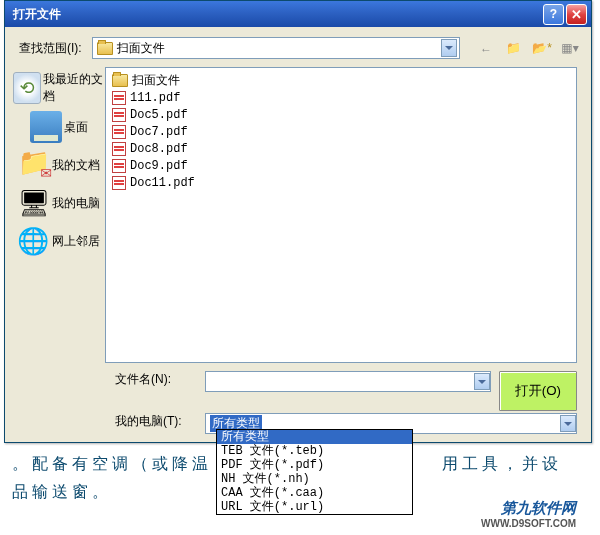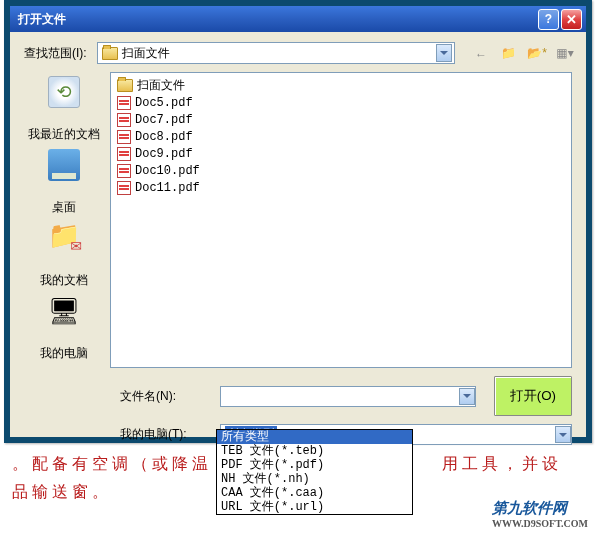--- a/index.html
+++ b/index.html
@@ -1,19 +1,19 @@
 <!DOCTYPE html>
 <html><head>
 <meta charset="utf-8">
 <style>
 * { box-sizing: border-box; margin: 0; padding: 0; }
 body { font-family: "SimSun", "宋体", sans-serif; font-size: 12px; background: #fff; width: 600px; height: 535px; position: relative; overflow: hidden; }
 
 
-.dialog { position: absolute; left: 4px; top: 0; width: 588px; height: 443px; background: #ece9d8; border: 6px solid #0c4a6e; box-shadow: 1px 1px 2px rgba(0,0,0,0.3); }
+.dialog { position: absolute; left: 4px; top: 0; width: 588px; height: 443px; background: #ece9d8; border: 1px solid #0c4a6e; box-shadow: 1px 1px 2px rgba(0,0,0,0.3); }
 .titlebar { height: 26px; background: linear-gradient(to bottom, #3b77dd 0%, #2b5fc0 50%, #1a4aa8 100%); display: flex; align-items: center; padding: 0 4px 0 8px; color: #fff; font-weight: bold; font-size: 12px; }
 .titlebar .title { flex: 1; }
 .tb-btn { width: 21px; height: 21px; margin-left: 2px; border-radius: 3px; display: flex; align-items: center; justify-content: center; font-family: sans-serif; font-weight: bold; font-size: 12px; cursor: pointer; }
 .help-btn { background: linear-gradient(to bottom, #7aa5e7, #3b77dd); border: 1px solid #fff; color: #fff; }
 .close-btn { background: linear-gradient(to bottom, #f5a0a0, #e04343 50%, #c42020); border: 1px solid #fff; color: #fff; font-size: 13px; }
 
 
 .toprow { display: flex; align-items: center; padding: 10px 11px 8px 14px; gap: 6px; }
 .toprow .lbl { margin-right: 4px; }
 .look-in { flex: 1; height: 22px; background: #fff; border: 1px solid #7f9db9; display: flex; align-items: center; padding: 0 2px 0 4px; gap: 4px; }
@@ -21,55 +21,55 @@
 .folder-icon::before { content: ""; position: absolute; top: -3px; left: 0; width: 6px; height: 3px; background: #e8c050; border: 1px solid #b89020; border-bottom: none; border-radius: 1px 1px 0 0; }
 .dd-arrow { width: 16px; height: 18px; background: linear-gradient(to bottom, #dbeafc, #b0cdf0); border: 1px solid #7f9db9; display: flex; align-items: center; justify-content: center; margin-left: auto; }
 .dd-arrow::after { content: ""; border-left: 4px solid transparent; border-right: 4px solid transparent; border-top: 4px solid #4a6a9a; }
 .nav-icons { display: flex; gap: 8px; margin-left: 10px; align-items: center; }
 .nav-ic { width: 20px; height: 20px; display: flex; align-items: center; justify-content: center; color: #888; cursor: pointer; }
 .nav-ic.active { color: #b89020; }
 
 
 .body-area { display: flex; padding: 0 14px 0 8px; height: 296px; }
 .sidebar { width: 92px; display: flex; flex-direction: column; align-items: center; gap: 6px; padding-top: 4px; }
-.sb-item { display: flex; flex-direction: column; align-items: center; gap: 18px; cursor: pointer; }
+.sb-item { display: flex; flex-direction: row; align-items: center; gap: 2px; cursor: pointer; }
 .sb-icon { width: 32px; height: 32px; display: flex; align-items: center; justify-content: center; }
 .ic-recent { background: radial-gradient(circle, #fff 30%, #d0e0f0 70%); border: 1px solid #a0b0c0; border-radius: 3px; position: relative; }
 .ic-recent::after { content: "⟲"; font-size: 18px; color: #5a8a3a; position: absolute; }
 .ic-desktop { background: linear-gradient(to bottom, #6bb0e8, #3a7dc0); border-radius: 3px; position: relative; }
 .ic-desktop::after { content: ""; position: absolute; bottom: 2px; left: 4px; right: 4px; height: 6px; background: #e0e8d0; }
 .ic-docs { position: relative; }
 .ic-docs::before { content: "📁"; font-size: 26px; color: #e8c050; position: absolute; left: 0; top: -2px; }
 .ic-docs::after { content: "✉"; font-size: 14px; color: #d04040; position: absolute; right: -2px; bottom: 0; }
 .ic-computer::before { content: "🖥"; font-size: 26px; }
 .ic-network::before { content: "🌐"; font-size: 26px; color: #3a7dc0; }
 
 
 .filelist { flex: 1; background: #fff; border: 1px solid #7f9db9; padding: 4px 6px; overflow: auto; font-family: "Courier New", monospace; font-size: 12px; }
 .fl-item { display: flex; align-items: center; gap: 4px; height: 17px; cursor: pointer; }
 .pdf-icon { width: 14px; height: 14px; background: #fff; border: 1px solid #c04040; position: relative; }
 .pdf-icon::after { content: ""; position: absolute; left: 1px; top: 3px; right: 1px; height: 2px; background: #e04040; box-shadow: 0 3px 0 #e04040; }
 
 
 .bottom { padding: 8px 14px 8px 110px; }
-.brow { display: flex; align-items: center; gap: 18px; margin-bottom: 8px; }
+.brow { display: flex; gap: 8px; margin-bottom: 2px; }
 .brow .blbl { width: 82px; }
 .combo { flex: 1; height: 21px; background: #fff; border: 1px solid #7f9db9; display: flex; align-items: center; padding-left: 4px; position: relative; }
 .combo .dd-arrow { height: 17px; }
 .combo.sel-open .sel-text { background: #316ac5; color: #fff; padding: 0 2px; }
 .btn { width: 78px; height: 40px; background: #bef264; border: 1px solid #888; border-radius: 1px; cursor: pointer; box-shadow: inset 1px 1px 0 #fff; }
 
 
 .ddlist { position: absolute; left: 216px; top: 429px; width: 197px; background: #fff; border: 1px solid #000; z-index: 10; font-family: "Courier New", monospace; font-size: 12px; }
 .dd-item { padding: 0 4px; height: 14px; line-height: 14px; cursor: pointer; white-space: nowrap; }
 .dd-item.hl { background: #316ac5; color: #fff; }
 
 
-.bg-text { position: absolute; left: 12px; top: 450px; font-family: "SimSun", serif; font-size: 16px; color: #b91c1c; letter-spacing: 4px; line-height: 28px; z-index: 1; }
-.watermark { position: absolute; right: 12px; bottom: 6px; font-family: Liberation Serif, serif; font-size: 15px; font-weight: bold; font-style: italic; color: #18579b; z-index: 20; }
+.bg-text { position: absolute; left: 12px; top: 450px; font-family: "SimSun", serif; font-size: 16px; color: #0c4a6e; letter-spacing: 4px; line-height: 28px; z-index: 1; }
+.watermark { position: absolute; right: 24px; bottom: 6px; font-family: Liberation Sans, sans-serif; font-size: 15px; font-weight: bold; font-style: italic; color: #18579b; z-index: 20; text-align: right; }
 .watermark .sub { font-size: 10px; font-style: normal; display: block; color: #555; letter-spacing: 0; }
 </style>
 </head>
 <body>
 
 <div class="bg-text">
   <span>。配备有空调（或降温</span><span style="margin-left:230px">用工具，并设</span><br>
   <span>品输送窗。</span>
 </div>
 
@@ -106,46 +106,50 @@
         <span>桌面</span>
       </div>
       <div class="sb-item">
         <div class="sb-icon ic-docs"></div>
         <span>我的文档</span>
       </div>
       <div class="sb-item">
         <div class="sb-icon ic-computer"></div>
         <span>我的电脑</span>
       </div>
+      <div class="sb-item">
+        <div class="sb-icon ic-network"></div>
+        <span>网上邻居</span>
+      </div>
     </div>
 
     <div class="filelist" id="filelist">
         <div class="fl-item">
           <span class="folder-icon"></span>
           <span>扫面文件</span>
+        </div>
+        <div class="fl-item">
+          <span class="pdf-icon"></span>
+          <span>111.pdf</span>
         </div>
         <div class="fl-item">
           <span class="pdf-icon"></span>
           <span>Doc5.pdf</span>
         </div>
         <div class="fl-item">
           <span class="pdf-icon"></span>
           <span>Doc7.pdf</span>
         </div>
         <div class="fl-item">
           <span class="pdf-icon"></span>
           <span>Doc8.pdf</span>
         </div>
         <div class="fl-item">
           <span class="pdf-icon"></span>
           <span>Doc9.pdf</span>
-        </div>
-        <div class="fl-item">
-          <span class="pdf-icon"></span>
-          <span>Doc10.pdf</span>
         </div>
         <div class="fl-item">
           <span class="pdf-icon"></span>
           <span>Doc11.pdf</span>
         </div>
       </div>
   </div>
 
   <div class="bottom">
     <div class="brow">

